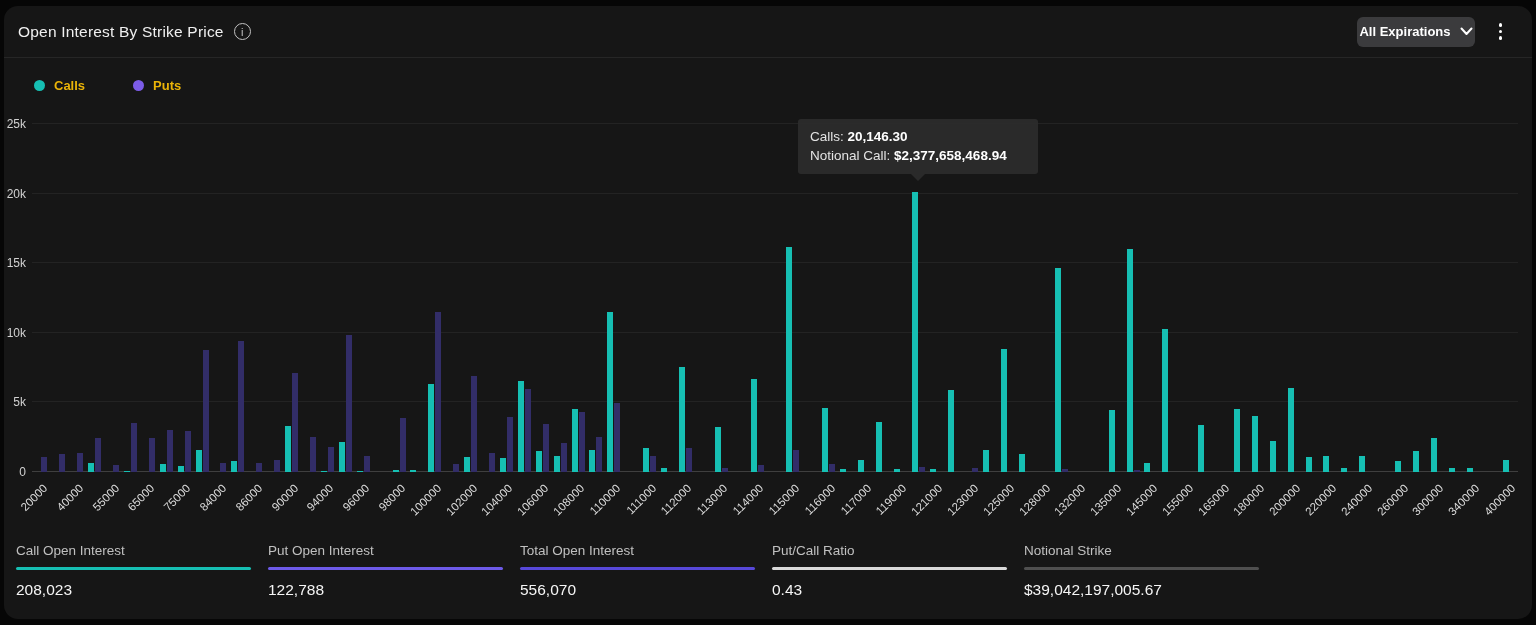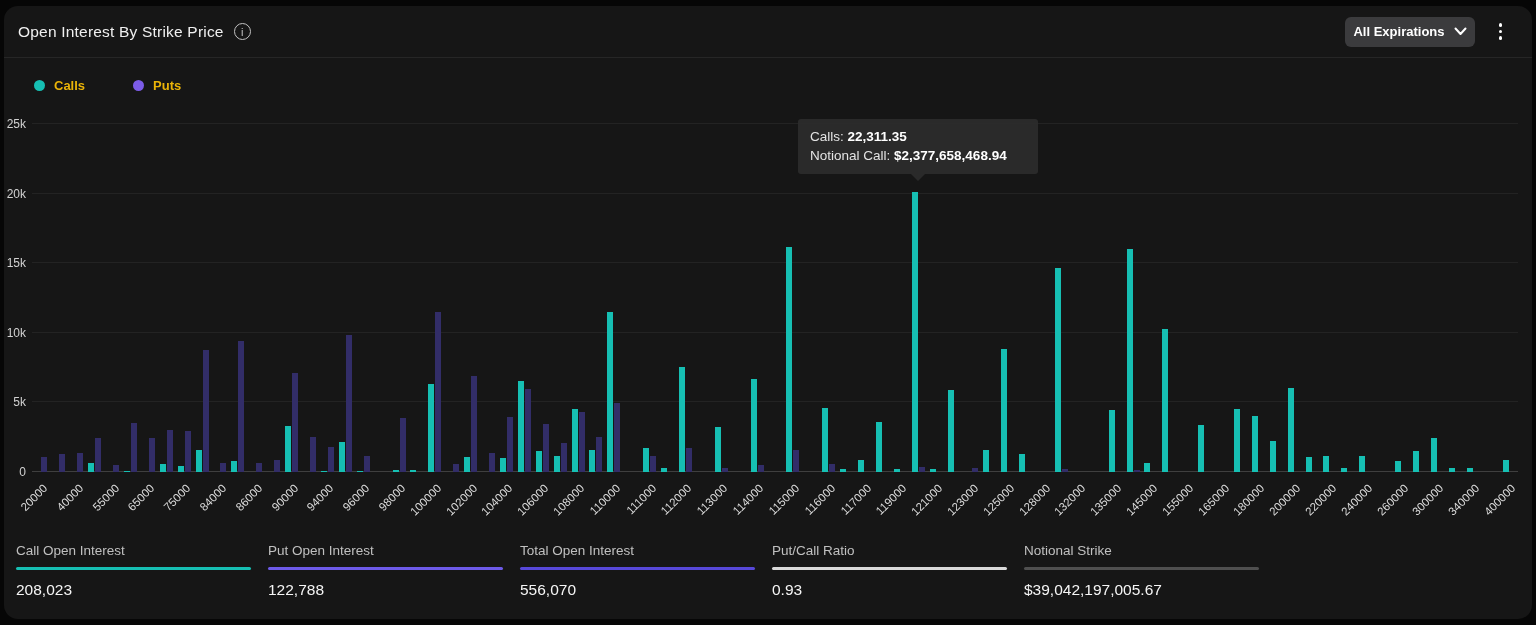--- a/index.html
+++ b/index.html
@@ -10,21 +10,21 @@
 
   
   .header { position:absolute; top:0; left:0; right:0; height:52px;
             display:flex; align-items:center; padding:0 26px 0 14px;
             border-bottom:1px solid #262626; }
   .title { font-size:15.5px; font-weight:500; color:#f0f0f0; letter-spacing:.2px; }
   .info { width:17px; height:17px; border:1.5px solid #c2c2c2; border-radius:50%;
           margin-left:10px; color:#c2c2c2; font-size:11px; display:flex;
           align-items:center; justify-content:center; font-style:normal; }
   .exp-btn { margin-left:auto; height:30px; background:#3b3b3d; border:none;
-             border-radius:6px; padding:0 8px; display:flex; align-items:center;
+             border-radius:6px; padding:0 2px; display:flex; align-items:center;
              gap:9px; color:#fff; font-size:13px; font-weight:bold; cursor:pointer;
              font-family:inherit; }
   .kebab { margin-left:20px; display:flex; flex-direction:column; gap:3px; cursor:pointer; padding:4px; }
   .kebab i { width:3.5px; height:3.5px; background:#fff; border-radius:50%; display:block; }
 
   
   .legend { position:absolute; top:72px; left:30px; display:flex; gap:48px; }
   .legend-item { display:flex; align-items:center; gap:9px; }
   .dot { width:11px; height:11px; border-radius:50%; }
   .legend-label { font-size:13px; font-weight:bold; color:#eab308; }
@@ -90,21 +90,21 @@
     </div>
     <div class="legend-item">
       <span class="dot" style="background:#7c5ce8"></span>
       <span class="legend-label">Puts</span>
     </div>
   </div>
 
   <div class="plot" id="plot">
     <div class="axisline"></div>
     <div class="tooltip">
-      <div><span>Calls: </span><b>22,311.35</b></div>
+      <div><span>Calls: </span><b>20,146.30</b></div>
       <div><span>Notional Call: </span><b>$2,377,658,468.94</b></div>
       <span class="arrow"></span>
     </div>
   <div class="ylabel" style="bottom: -7px;">0</div>
       <div class="gridline" style="bottom: 69.6px;"></div>
       <div class="ylabel" style="bottom: 62.6px;">5k</div>
       <div class="gridline" style="bottom: 139.2px;"></div>
       <div class="ylabel" style="bottom: 132.2px;">10k</div>
       <div class="gridline" style="bottom: 208.8px;"></div>
       <div class="ylabel" style="bottom: 201.8px;">15k</div>
@@ -500,21 +500,21 @@
       <div class="stat-value">122,788</div>
     </div>
     <div class="stat">
       <div class="stat-label">Total Open Interest</div>
       <div class="stat-line" style="background:#5748d9"></div>
       <div class="stat-value">556,070</div>
     </div>
     <div class="stat">
       <div class="stat-label">Put/Call Ratio</div>
       <div class="stat-line" style="background:#d9d9d9"></div>
-      <div class="stat-value">0.93</div>
+      <div class="stat-value">0.43</div>
     </div>
     <div class="stat">
       <div class="stat-label">Notional Strike</div>
       <div class="stat-line" style="background:#4f4f4f"></div>
       <div class="stat-value">$39,042,197,005.67</div>
     </div>
   </div>
 
 </div>
 

